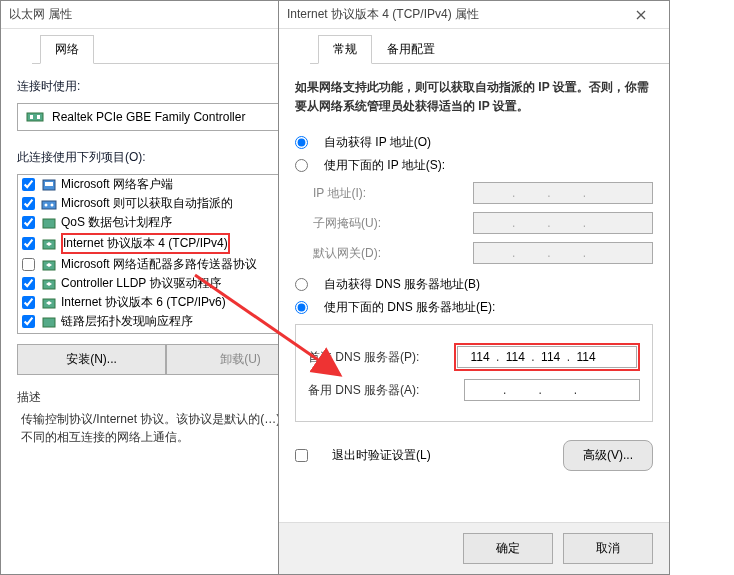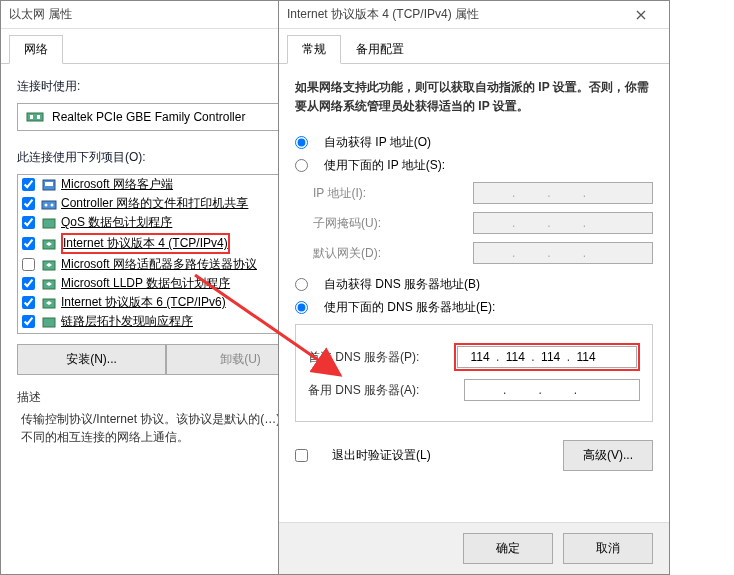--- a/index.html
+++ b/index.html
@@ -6,32 +6,32 @@
     body { background: #fff; width: 734px; height: 575px; position: relative; overflow: hidden; }
     
     .window { position: absolute; background: #fff; border: 1px solid #888; }
     .win-left { left: 0; top: 0; width: 332px; height: 575px; }
     .win-right { left: 278px; top: 0; width: 392px; height: 575px; }
     
     .titlebar { height: 28px; display: flex; align-items: center; padding: 0 8px; color: #444; font-size: 12px; border-bottom: 1px solid #e0e0e0; }
     .titlebar-right { justify-content: space-between; }
     .close-btn { width: 40px; height: 24px; display: flex; align-items: center; justify-content: center; font-size: 14px; color: #666; cursor: pointer; }
     
-    .tabs { display: flex; padding: 6px 8px 0 8px; border-bottom: 1px solid #ccc; }
+    .tabs { display: flex; padding: 6px 8px 0 8px; border-bottom: 1px solid #ccc; margin-left: 31px; }
     .tab { padding: 5px 14px; border: 1px solid transparent; cursor: pointer; margin-bottom: -1px; }
     .tab.active { border: 1px solid #ccc; border-bottom: 1px solid #fff; background: #fff; }
     
     .content { padding: 14px 16px; }
     
     .label-text { color: #0f172a; margin-bottom: 8px; }
     
     .adapter-box { border: 1px solid #aaa; background: #fff; padding: 6px 8px; display: flex; align-items: center; gap: 8px; margin-bottom: 18px; }
     .adapter-icon { width: 18px; height: 14px; }
     
-    .items-list { border: 1px solid #aaa; height: 160px; overflow-y: auto; background: #fff; margin-bottom: 10px; text-decoration: underline; }
+    .items-list { border: 1px solid #aaa; height: 160px; overflow-y: auto; background: #fff; margin-bottom: 10px; }
     .item-row { display: flex; align-items: center; padding: 1px 2px; gap: 4px; cursor: pointer; }
     .item-row input[type=checkbox] { margin: 0 2px; }
     .item-icon { width: 16px; height: 14px; flex-shrink: 0; }
     .item-text { white-space: nowrap; }
     .highlight-item { border: 2px solid #e33; }
     
     .btn-row { display: flex; gap: 0; margin-bottom: 14px; }
     .btn { flex: 1; padding: 6px 0; background: #e8e8e8; border: 1px solid #aaa; text-align: center; cursor: pointer; }
     .btn.disabled { color: #888; }
     
@@ -95,21 +95,21 @@
             </svg></span>
           <span class="item-text">Microsoft 网络客户端</span>
         </div>
         <div class="item-row">
           <input type="checkbox" checked="" style="">
           <span class="item-icon"><svg width="16" height="14" viewBox="0 0 16 14">
               <rect x="1" y="4" width="14" height="8" fill="#4a90d9" stroke="#2a5080"></rect>
               <circle cx="5" cy="8" r="1.5" fill="#fff"></circle>
               <circle cx="11" cy="8" r="1.5" fill="#fff"></circle>
             </svg></span>
-          <span class="item-text">Controller 网络的文件和打印机共享</span>
+          <span class="item-text">Microsoft 则可以获取自动指派的</span>
         </div>
         <div class="item-row">
           <input type="checkbox" checked="" style="">
           <span class="item-icon"><svg width="16" height="14" viewBox="0 0 16 14">
               <rect x="2" y="3" width="12" height="9" fill="#5a8" stroke="#374"></rect>
             </svg></span>
           <span class="item-text">QoS 数据包计划程序</span>
         </div>
         <div class="item-row">
           <input type="checkbox" checked="" style="">
@@ -126,21 +126,21 @@
               <path d="M5 7 L8 5 L11 7 L8 9 z" fill="#fff"></path>
             </svg></span>
           <span class="item-text">Microsoft 网络适配器多路传送器协议</span>
         </div>
         <div class="item-row">
           <input type="checkbox" checked="" style="">
           <span class="item-icon"><svg width="16" height="14" viewBox="0 0 16 14">
               <rect x="2" y="3" width="12" height="9" fill="#5a8" stroke="#374"></rect>
               <path d="M5 7 L8 5 L11 7 L8 9 z" fill="#fff"></path>
             </svg></span>
-          <span class="item-text">Microsoft LLDP 数据包计划程序</span>
+          <span class="item-text">Controller LLDP 协议驱动程序</span>
         </div>
         <div class="item-row">
           <input type="checkbox" checked="" style="">
           <span class="item-icon"><svg width="16" height="14" viewBox="0 0 16 14">
               <rect x="2" y="3" width="12" height="9" fill="#5a8" stroke="#374"></rect>
               <path d="M5 7 L8 5 L11 7 L8 9 z" fill="#fff"></path>
             </svg></span>
           <span class="item-text">Internet 协议版本 6 (TCP/IPv6)</span>
         </div>
         <div class="item-row">
@@ -260,21 +260,21 @@
             <input class="ip-seg" style="">
           </div>
       </div>
     </div>
 
     <div style="display:flex;justify-content:space-between;align-items:center;margin-top:18px;">
       <div class="checkbox-row" style="margin-top:0;gap:24px;">
         <input type="checkbox" style="">
         <span>退出时验证设置(L)</span>
       </div>
-      <div class="btn" style="width:90px;flex:none;">高级(V)...</div>
+      <div class="btn" style="width:90px;flex:none;border-radius:8px;">高级(V)...</div>
     </div>
   </div>
   <div class="footer-btns">
     <div class="footer-btn">确定</div>
     <div class="footer-btn">取消</div>
   </div>
 </div>
 
 <svg class="arrow-svg" style="left:190px;top:265px;" width="170" height="130">
   <defs>

